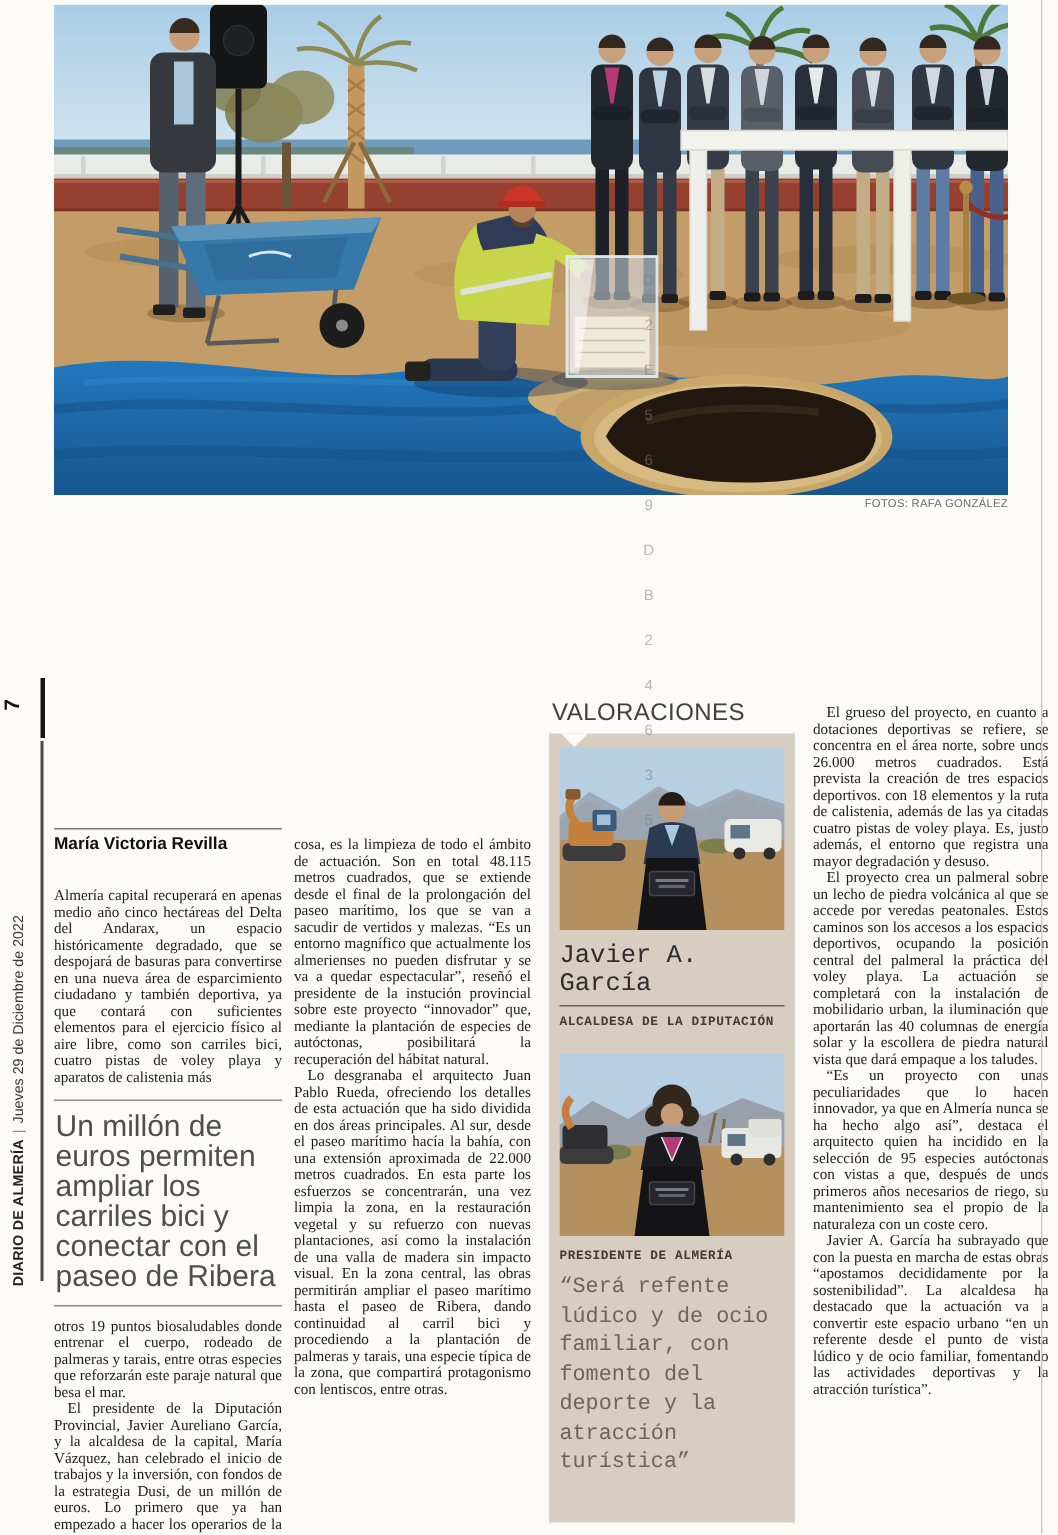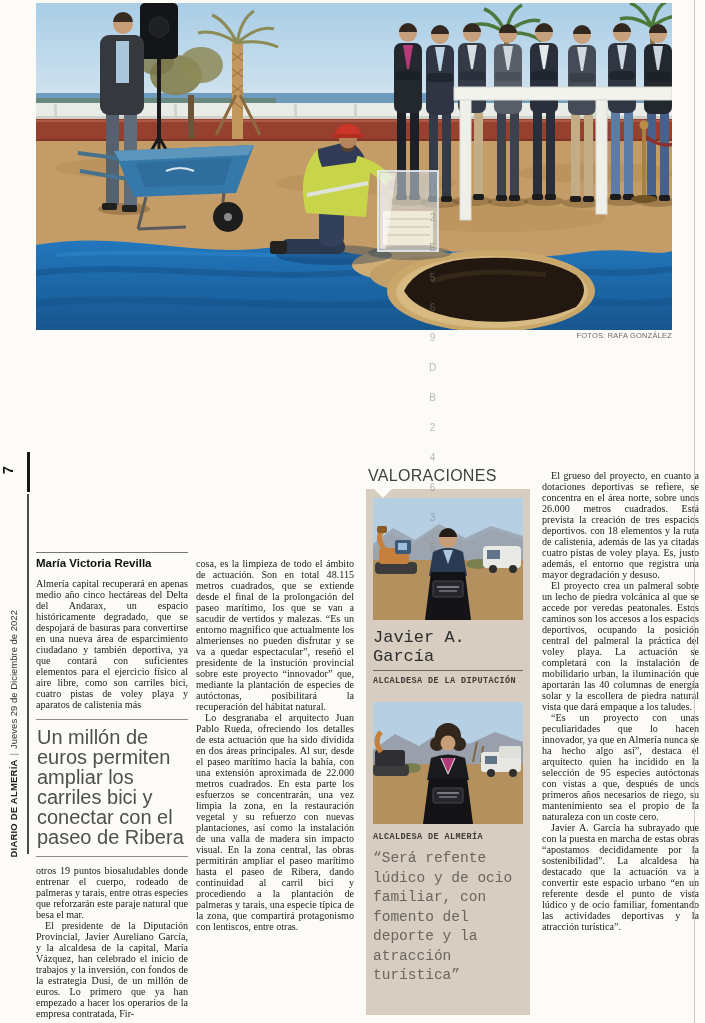--- a/index.html
+++ b/index.html
@@ -34,21 +34,21 @@
 
   
   .col{position:absolute;font-family:"Liberation Serif",serif;font-size:10.1px;
        line-height:11px;text-align:justify;color:#1a1a1a;overflow:hidden;}
   .col p{margin:0;}
   .col p.ind{text-indent:9px;}
   .col1{left:36px;top:552px;width:152px;height:471px;}
   .col2{left:196px;top:558px;width:158px;height:465px;}
   .col4{left:542px;top:470px;width:157px;height:546px;}
 
-  .byline{border-top:1px solid #767676;padding-top:5px;margin-bottom:9px;
+  .byline{border-top:1px solid #767676;padding-top:5px;margin-bottom:23px;
           font-family:"Liberation Sans",sans-serif;font-weight:bold;font-size:11.5px;color:#111;}
 
   .pullquote{margin:9px 0 8px;padding:7px 1px 9px;border-top:1px solid #8f8b84;border-bottom:1px solid #8f8b84;
              font-family:"Liberation Sans",sans-serif;font-size:20px;line-height:20px;
              color:#4f4f4f;text-align:left;}
 
   
   .valoraciones-header{position:absolute;left:368px;top:467px;font-weight:normal;font-size:16px;
                        letter-spacing:.3px;color:#404040;}
   .valoraciones-box{position:absolute;left:366px;top:489px;width:164px;height:526px;background:#d7cdc1;font-family:Liberation Mono, monospace;}
@@ -341,21 +341,21 @@
             <path d="M68,56 L75,72 M82,56 L75,72" stroke="#e8e8e8" stroke-width="1"></path>
           </g>
           <g>
             <path d="M50,122 L100,122 L94,76 L56,76 Z" fill="#141417"></path>
             <rect x="60" y="86" width="30" height="15" rx="2" fill="#26262c" stroke="#45454e"></rect>
             <rect x="64" y="90" width="22" height="2" fill="#787882"></rect>
             <rect x="66" y="94" width="18" height="2" fill="#63636d"></rect>
           </g>
         </svg>
       </div>
-      <div class="valor-role">ALCALDESA DE ALMERÍA</div>
+      <div class="valor-role">PRESIDENTE DE ALMERÍA</div>
       <div class="valor-quote">“Será refente lúdico y de ocio familiar, con fomento del deporte y la atracción turística”</div>
     </div>
   </div>
 
   <div class="col col4">
     <p class="ind">El grueso del proyecto, en cuanto a dotaciones deportivas se refiere, se concentra en el área norte, sobre unos 26.000 metros cuadrados. Está prevista la creación de tres espacios deportivos. con 18 elementos y la ruta de calistenia, además de las ya citadas cuatro pistas de voley playa. Es, justo además, el entorno que registra una mayor degradación y desuso.</p>
     <p class="ind">El proyecto crea un palmeral sobre un lecho de piedra volcánica al que se accede por veredas peatonales. Estos caminos son los accesos a los espacios deportivos, ocupando la posición central del palmeral la práctica del voley playa. La actuación se completará con la instalación de mobilidario urban, la iluminación que aportarán las 40 columnas de energía solar y la escollera de piedra natural vista que dará empaque a los taludes.</p>
     <p class="ind">“Es un proyecto con unas peculiaridades que lo hacen innovador, ya que en Almería nunca se ha hecho algo así”, destaca el arquitecto quien ha incidido en la selección de 95 especies autóctonas con vistas a que, después de unos primeros años necesarios de riego, su mantenimiento sea el propio de la naturaleza con un coste cero.</p>
     <p class="ind">Javier A. García ha subrayado que con la puesta en marcha de estas obras “apostamos decididamente por la sostenibilidad”. La alcaldesa ha destacado que la actuación va a convertir este espacio urbano “en un referente desde el punto de vista lúdico y de ocio familiar, fomentando las actividades deportivas y la atracción turística”.</p>
   </div>

